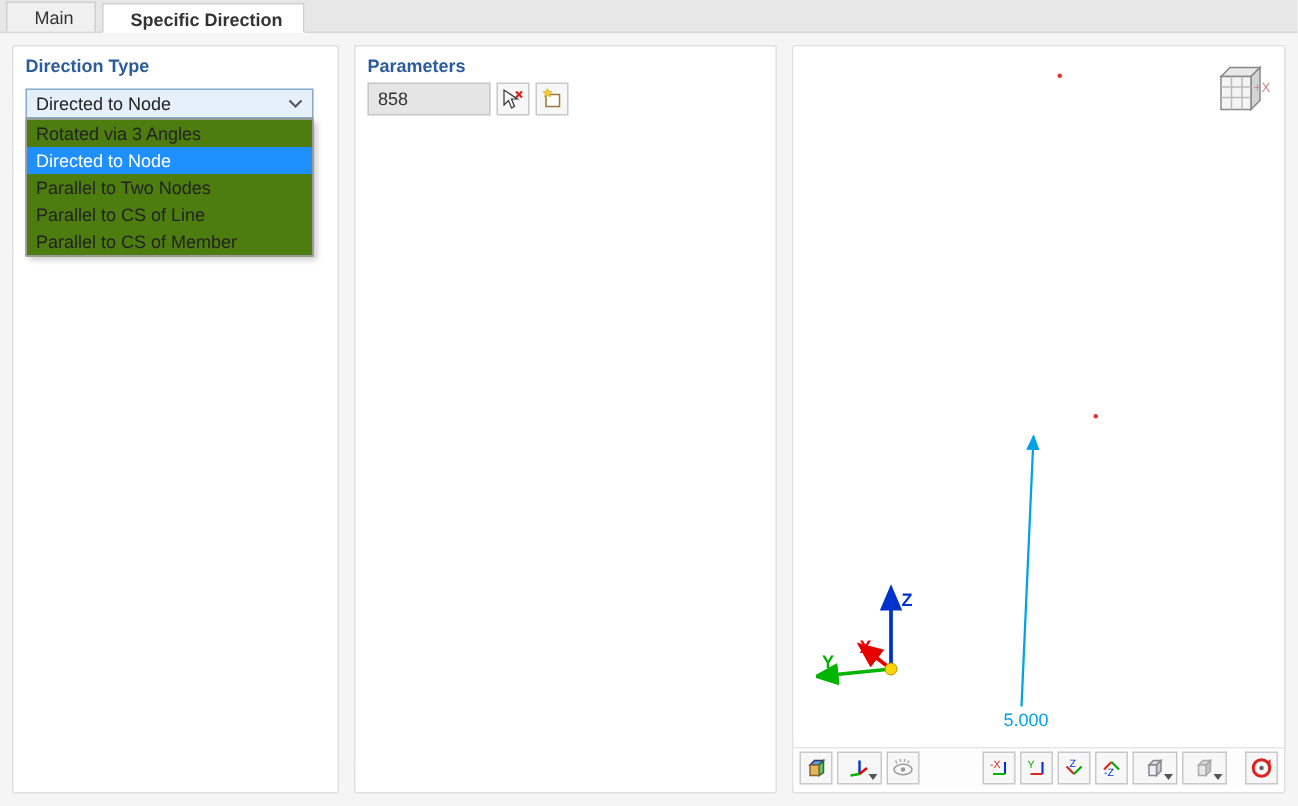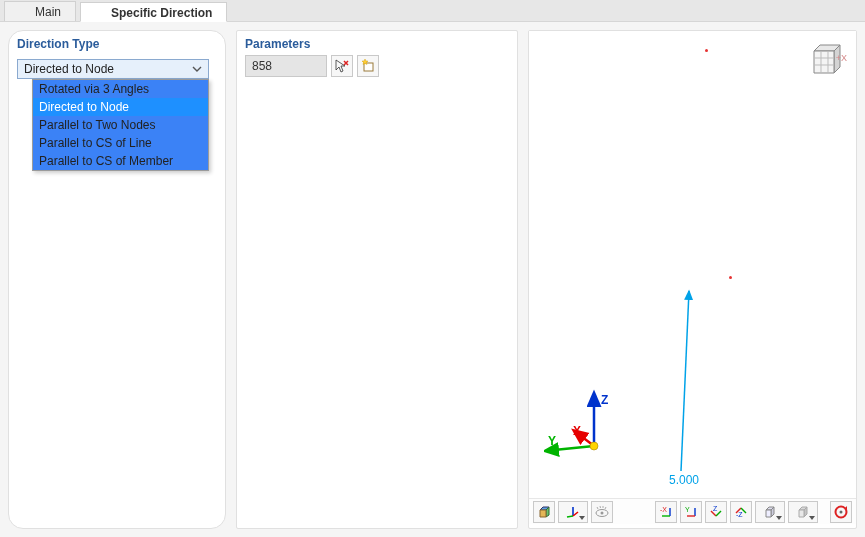--- a/index.html
+++ b/index.html
@@ -16,21 +16,21 @@
     display: flex;
     align-items: flex-end;
     height: 22px;
     background: #e7e7e7;
     border-bottom: 1px solid #d6d6d6;
     padding-left: 4px;
     gap: 4px;
   }
   .tab {
     height: 20px;
-    padding: 3px 14px 0 30px;
+    padding: 3px 14px 0 18px;
     font-size: 12px;
     color: #333;
     background: #f0f0f0;
     border: 1px solid #d0d0d0;
     border-bottom: none;
     cursor: pointer;
   }
   .tab.active {
     background: #fff;
     border-bottom: 1px solid #fff;
@@ -53,21 +53,20 @@
   .panel-title {
     font-size: 12px;
     font-weight: 600;
     color: #2b5c9b;
     padding: 6px 8px 4px 8px;
   }
   .panel-left {
     width: 218px;
     flex: 0 0 218px;
     padding-bottom: 8px;
-    border-radius: 15px;
   }
   .panel-middle {
     width: 282px;
     flex: 0 0 282px;
     padding-bottom: 1px;
   }
   .panel-right {
     flex: 1 1 auto;
     position: relative;
   }
@@ -90,22 +89,22 @@
   .combo-chevron {
     position: absolute;
     right: 2px; top: 0; bottom: 0;
     width: 18px;
     display: flex;
     align-items: center;
     justify-content: center;
   }
   .dropdown {
     position: absolute;
-    left: 15px; right: 0; top: 20px;
-    background: #3b82f6;
+    left: 0; right: 0; top: 20px;
+    background: #4d7c0f;
     border: 1px solid #9b9b9b;
     box-shadow: 2px 2px 4px rgba(0,0,0,0.2);
     z-index: 10;
   }
   .dropdown-item {
     padding: 2px 6px;
     font-size: 12px;
     color: #222;
     cursor: pointer;
   }

